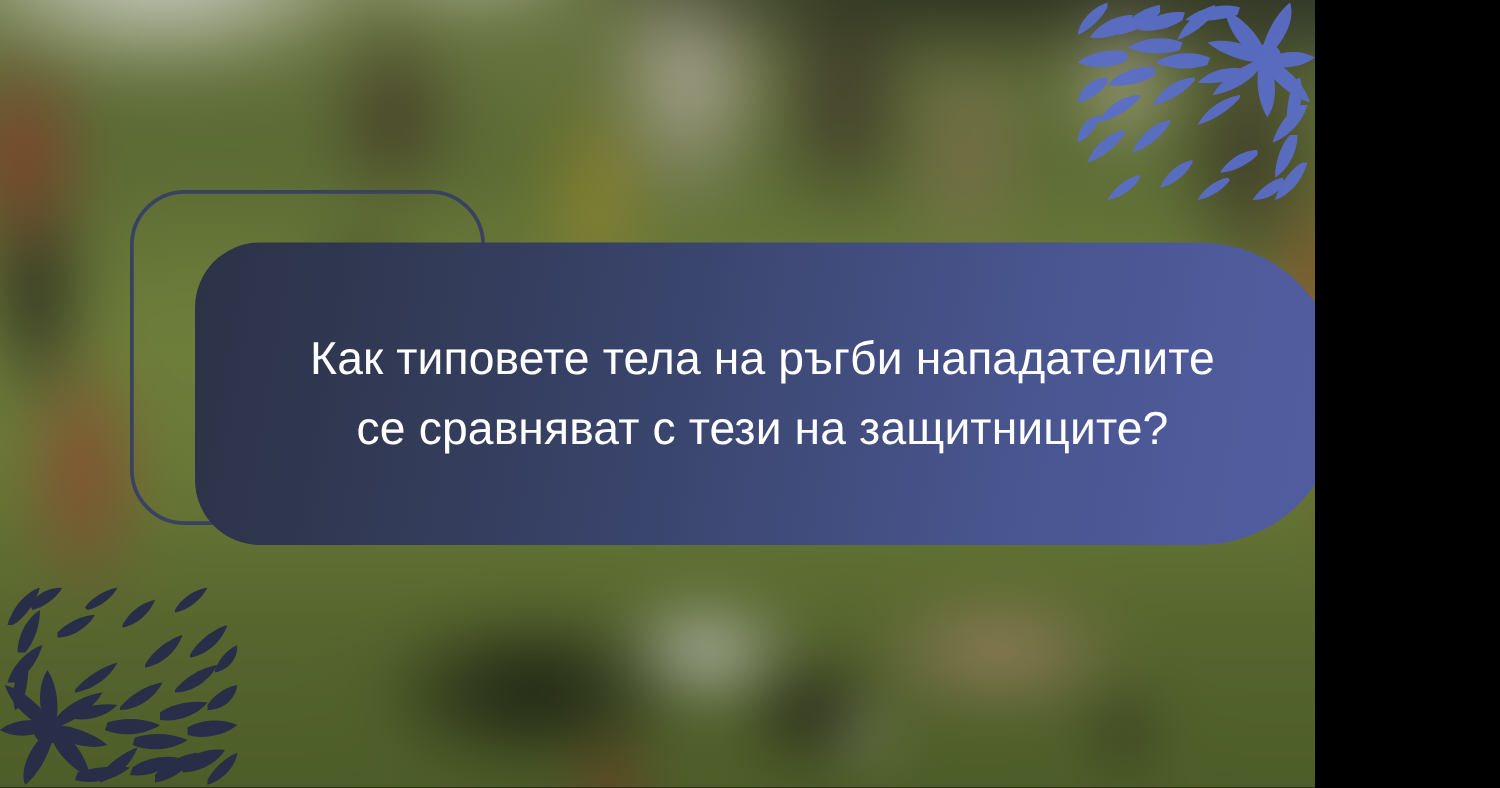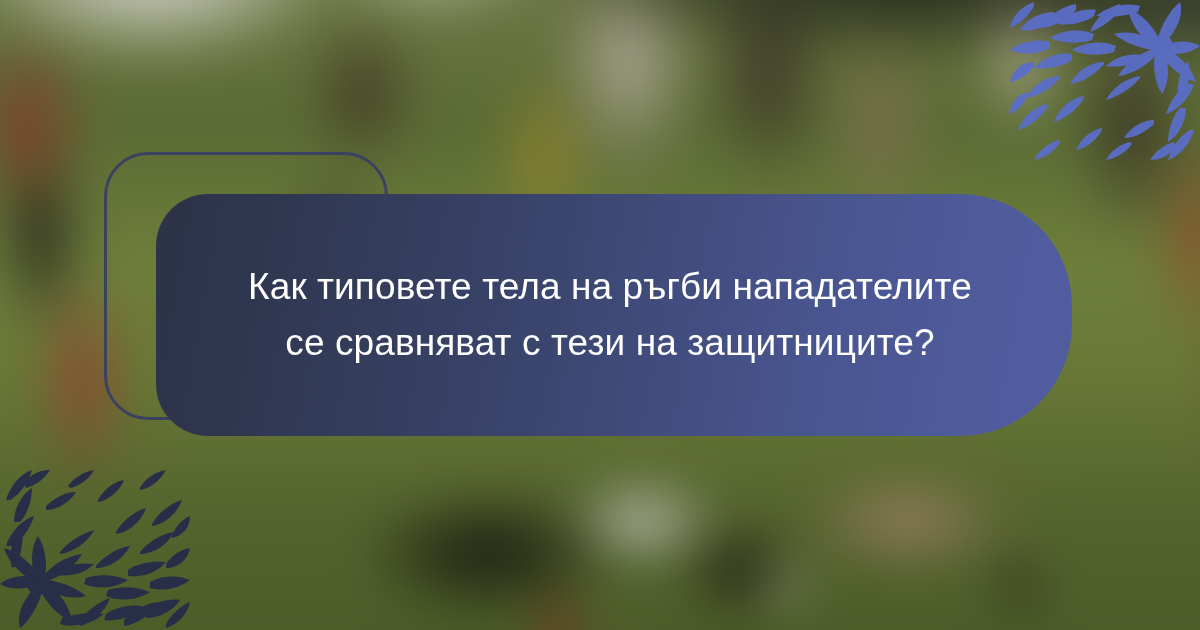--- a/index.html
+++ b/index.html
@@ -1,20 +1,20 @@
 <!DOCTYPE html>
 <html><head>
 <meta charset="utf-8">
 <style>
   html,body{margin:0;padding:0;background:#000;}
   *{box-sizing:border-box;}
 
   #stage{
     position:relative;
-    width:1200px;height:630px;
+    width:1052px;height:630px;
     overflow:hidden;
     font-family:"Liberation Sans","DejaVu Sans",sans-serif;
   }
 
   
   .bg-photo{
     position:absolute; inset:-60px;
     background-color:#6f7a3c;
     background-image:
       

